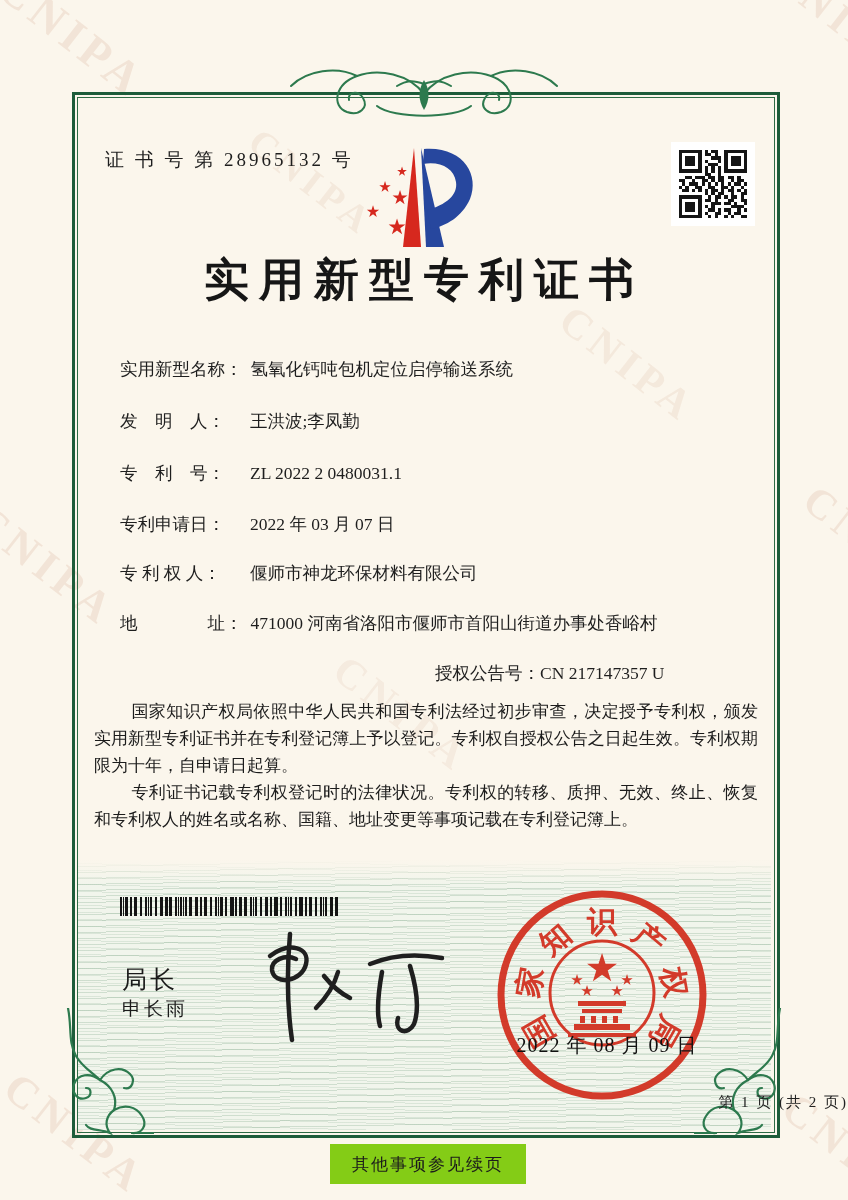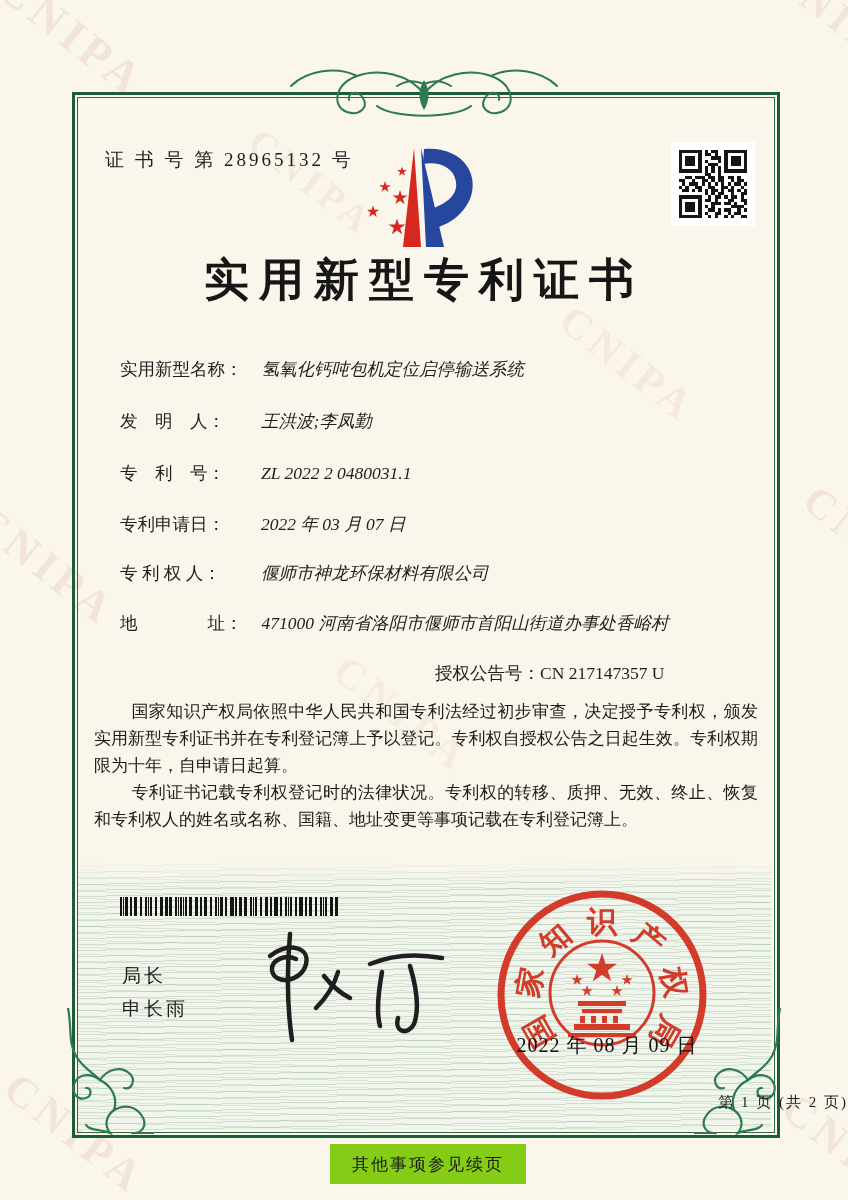--- a/index.html
+++ b/index.html
@@ -30,34 +30,34 @@
   .title{position:absolute;left:0;top:250px;width:100%;text-align:center;
       font-size:45px;font-weight:bold;letter-spacing:10px;color:#161616;}
 
   .logo{position:absolute;left:360px;top:145px;}
 
   .qr-wrap{position:absolute;left:671px;top:142px;width:84px;height:84px;background:#fff;}
   .qr-wrap svg{position:absolute;left:8px;top:8px;}
 
   .field{position:absolute;left:120px;font-size:17.5px;color:#1e1e1e;white-space:nowrap;}
   .field .lbl{display:inline-block;min-width:122px;}
-  .field .val{margin-left:19px;font-style:italic;}
+  .field .val{margin-left:8px;}
   .grant2{position:absolute;left:435px;font-size:17.5px;color:#1e1e1e;white-space:nowrap;}
 
   .body-text{position:absolute;left:94px;top:698px;width:664px;font-size:17px;
       line-height:27px;color:#1b1b1b;text-align:justify;}
   .body-text p{margin:0;text-indent:2.2em;}
 
   .barcode{position:absolute;left:120px;top:897px;width:218px;height:19px;
       background-image:
         repeating-linear-gradient(90deg,#141414 0 2px,rgba(0,0,0,0) 2px 5px),
         repeating-linear-gradient(90deg,#141414 0 1px,rgba(0,0,0,0) 1px 7px),
         repeating-linear-gradient(90deg,rgba(0,0,0,0) 0 3px,#141414 3px 4px,rgba(0,0,0,0) 4px 11px);}
 
-  .director-label{position:absolute;left:122px;top:963px;font-size:19px;letter-spacing:3px;
+  .director-label{position:absolute;left:122px;top:963px;font-size:25px;letter-spacing:3px;
       font-family:"Liberation Sans","DejaVu Sans",sans-serif;color:#1b1b1b;}
   .director-name{position:absolute;left:122px;top:996px;font-size:19px;letter-spacing:3px;
       font-family:"Liberation Sans","DejaVu Sans",sans-serif;color:#1b1b1b;}
   .signature{position:absolute;left:252px;top:928px;}
 
   .seal{position:absolute;left:492px;top:885px;}
   .seal-date{position:absolute;left:512px;top:1032px;width:190px;text-align:center;
       font-size:20px;letter-spacing:1px;color:#111;}
 
   .page-info{position:absolute;left:0;top:1093px;width:848px;text-align:right;

